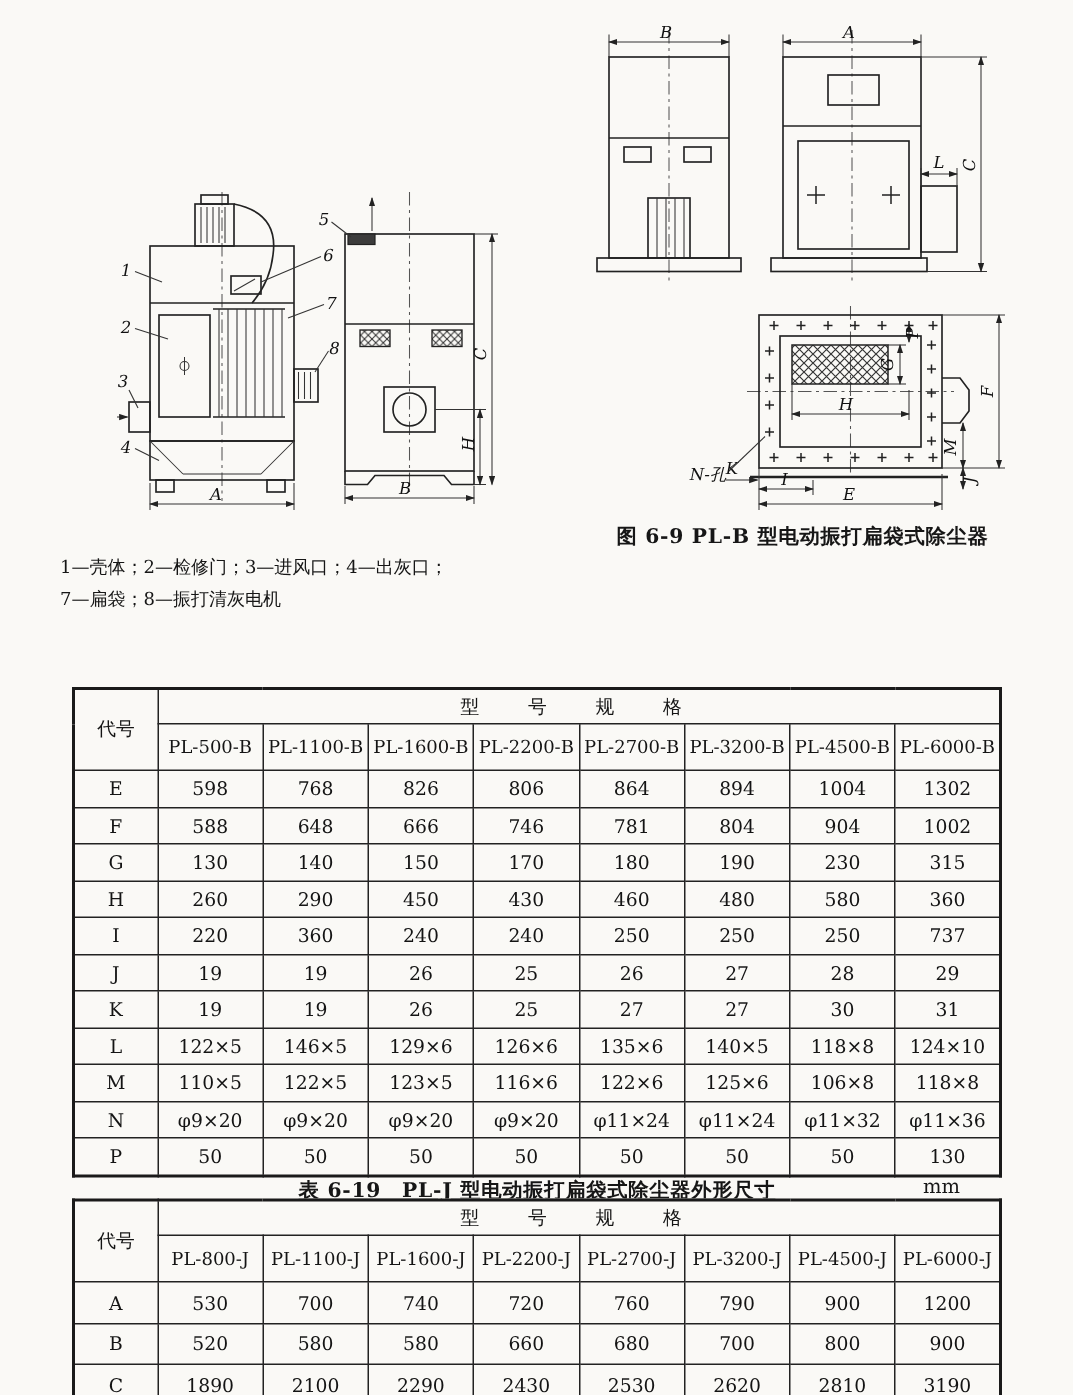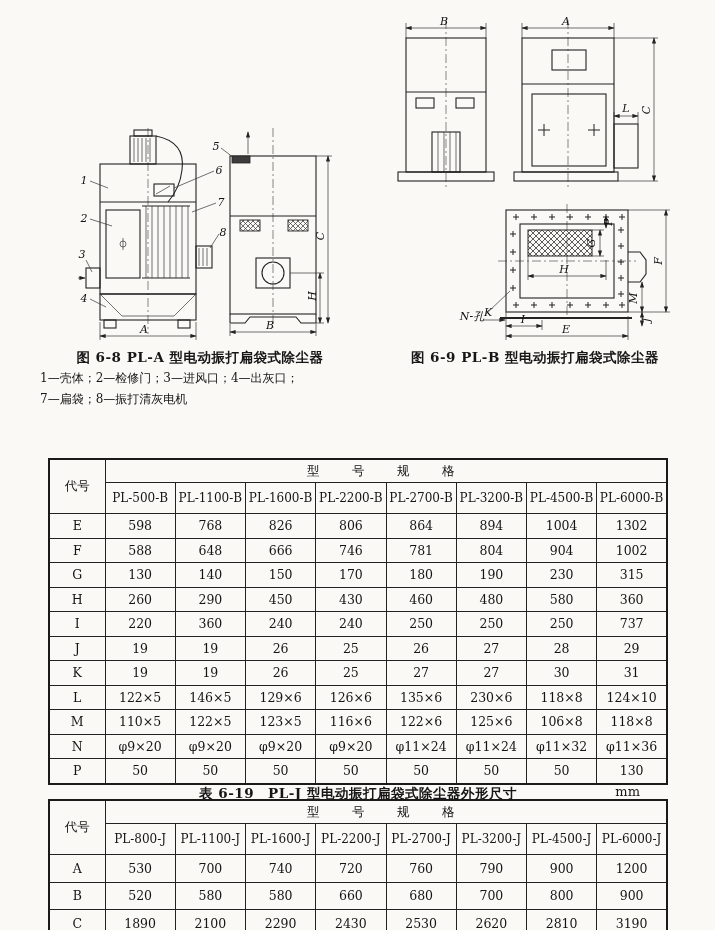--- a/index.html
+++ b/index.html
@@ -264,21 +264,20 @@
         <line class="thin" x1="126" y1="322" x2="248" y2="322" marker-start="url(#ar69)" marker-end="url(#ar69)"></line>
         <text class="lbl" x="186" y="319" text-anchor="middle">E</text>
       </g>
       <g>
         <line class="thin" x1="106" y1="300" x2="130" y2="277"></line>
         <text class="lblcn" x="92" y="306" text-anchor="middle">N-孔</text>
       </g>
     </g>
   </svg>
 
-  <div class="cap" style="left:55px; top:349px; width:290px;">图 6-8  PL-A 型电动振打扁袋式除尘器</div>
   <div class="legend">
     <div>1—壳体；2—检修门；3—进风口；4—出灰口；</div>
     <div>7—扁袋；8—振打清灰电机</div>
   </div>
   <div class="cap" style="left:395px; top:349px; width:280px;">图 6-9  PL-B 型电动振打扁袋式除尘器</div>
 
   <div class="tblhead t618h" style="top:441px;margin-top:18px;">
     <span class="tbl-title">表 6-18　PL-B 型电动振打扁袋式除尘器外形尺寸</span>
     <span class="unit">mm</span>
   </div>
@@ -388,21 +387,21 @@
           <td>30</td>
           <td>31</td>
         </tr>
         <tr>
           <td class="rowlbl">L</td>
           <td>122×5</td>
           <td>146×5</td>
           <td>129×6</td>
           <td>126×6</td>
           <td>135×6</td>
-          <td>230×6</td>
+          <td>140×5</td>
           <td>118×8</td>
           <td>124×10</td>
         </tr>
         <tr>
           <td class="rowlbl">M</td>
           <td>110×5</td>
           <td>122×5</td>
           <td>123×5</td>
           <td>116×6</td>
           <td>122×6</td>

